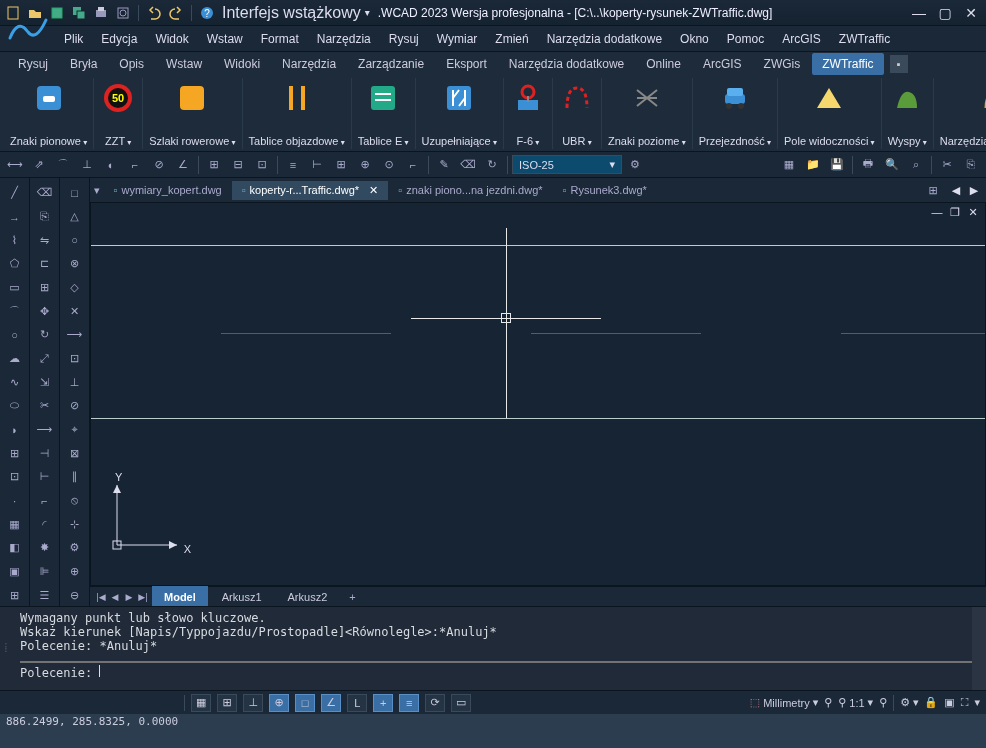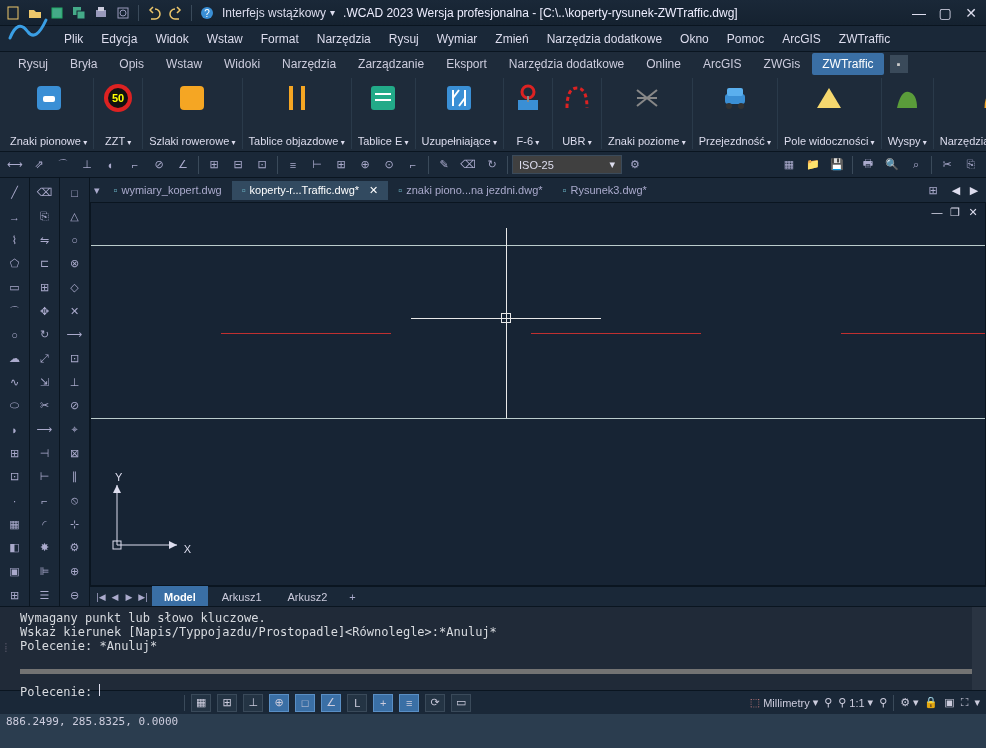--- a/index.html
+++ b/index.html
@@ -1,40 +1,40 @@
 <!DOCTYPE html>
 <html><head>
 <meta charset="utf-8">
 <style>
 * { box-sizing: border-box; margin: 0; padding: 0; }
 body { font-family: "Segoe UI", Tahoma, sans-serif; font-size: 11px; background: #2b3d4f; color: #ccc; width: 986px; height: 748px; overflow: hidden; position: relative; }
 .titlebar { height: 26px; background: linear-gradient(#1a2838, #152230); display: flex; align-items: center; padding: 0 4px; border-bottom: 1px solid #0a1520; }
 .qat { display: flex; gap: 4px; align-items: center; }
 .qat-btn { width: 18px; height: 18px; display: flex; align-items: center; justify-content: center; color: #aac; cursor: pointer; }
 .qat-sep { width: 1px; height: 16px; background: #3a4a5a; margin: 0 2px; }
-.interface-dd { margin-left: 6px; color: #dde; font-size: 12px; display: flex; align-items: center; gap: 4px; }
+.interface-dd { margin-left: 6px; color: #dde; font-size: 16px; display: flex; align-items: center; gap: 4px; }
 .interface-dd::after { content: "▾"; font-size: 10px; }
 .title-text { flex: 1; text-align: left; color: #eef; font-size: 12px; white-space: nowrap; overflow: hidden; text-overflow: ellipsis; padding: 0 8px; }
 .win-controls { display: flex; gap: 4px; }
 .win-btn { width: 22px; height: 22px; display: flex; align-items: center; justify-content: center; color: #dde; cursor: pointer; font-size: 14px; }
 .menubar { height: 26px; background: #1a2838; display: flex; align-items: center; padding-left: 56px; gap: 2px; border-bottom: 1px solid #0a1520; }
 .menu-item { padding: 4px 8px; color: #dde; cursor: pointer; font-size: 12px; border-radius: 2px; }
 .tabbar { height: 24px; background: #1e2b3a; display: flex; align-items: center; padding-left: 8px; gap: 2px; }
 .ribbon-tab { padding: 4px 10px; color: #ccd; cursor: pointer; font-size: 12px; border-radius: 2px; }
 .ribbon-tab.active { background: #3a6fa5; color: #fff; }
 .ribbon-extra { width: 18px; height: 18px; background: #3a4a5a; margin-left: 4px; display: flex; align-items: center; justify-content: center; }
 .ribbon { height: 76px; background: #1e2b3a; display: flex; padding: 2px 4px; border-bottom: 1px solid #0a1520; }
 .ribbon-panel { display: flex; flex-direction: column; align-items: center; justify-content: space-between; padding: 2px 6px; border-right: 1px solid #2a3a4a; }
 .ribbon-icon { width: 36px; height: 36px; display: flex; align-items: center; justify-content: center; }
 .ribbon-label { color: #dde; font-size: 11px; text-align: center; white-space: nowrap; }
 .ribbon-label.dd::after { content: " ▾"; font-size: 8px; }
 .dim-toolbar { height: 26px; background: #1a2838; display: flex; align-items: center; padding: 0 4px; border-bottom: 1px solid #0a1520; gap: 2px; }
 .dim-btn { width: 22px; height: 22px; display: flex; align-items: center; justify-content: center; color: #aac; cursor: pointer; }
 .dim-sep { width: 1px; height: 18px; background: #3a4a5a; margin: 0 2px; }
-.dim-combo { background: #404040; border: 1px solid #3a4a5a; color: #dde; padding: 2px 6px; width: 110px; font-size: 11px; display: flex; justify-content: space-between; align-items: center; }
+.dim-combo { background: #0c4a6e; border: 1px solid #3a4a5a; color: #dde; padding: 2px 6px; width: 110px; font-size: 11px; display: flex; justify-content: space-between; align-items: center; }
 .workbody { display: flex; height: 428px; }
 .left-toolbars { display: flex; background: #1a2838; }
 .vtoolbar { width: 30px; display: flex; flex-direction: column; align-items: center; padding-top: 4px; gap: 2px; border-right: 1px solid #0a1520; }
 .vtb-btn { width: 24px; height: 22px; display: flex; align-items: center; justify-content: center; color: #aac; cursor: pointer; border-radius: 2px; }
 .drawing-zone { flex: 1; display: flex; flex-direction: column; background: #0d1822; }
 .doc-tabs { height: 24px; background: #1a2838; display: flex; align-items: center; padding-left: 4px; }
 .doc-tab { padding: 3px 10px; color: #aac; cursor: pointer; font-size: 11px; display: flex; align-items: center; gap: 4px; }
 .doc-tab.active { background: #324a60; color: #fff; }
 .doc-tab .close-x { margin-left: 6px; }
 .doc-tab-icon-new { margin-left: auto; width: 22px; height: 22px; display: flex; align-items: center; justify-content: center; color: #aac; }
@@ -50,21 +50,21 @@
 .ucs-icon { position: absolute; bottom: 30px; left: 16px; }
 .layout-tabs { height: 20px; background: #1a2838; display: flex; align-items: center; padding-left: 4px; gap: 2px; border-top: 1px solid #0a1520; }
 .layout-nav { display: flex; gap: 0; }
 .layout-nav-btn { width: 14px; height: 14px; color: #aac; display: flex; align-items: center; justify-content: center; font-size: 9px; cursor: pointer; }
 .layout-tab { padding: 14px 12px; color: #ccd; cursor: pointer; font-size: 11px; }
 .layout-tab.active { background: #3a6fa5; color: #fff; font-weight: bold; }
 .layout-add { padding: 2px 8px; color: #aac; cursor: pointer; }
 .cmdline { background: #202a38; border-top: 1px solid #0a1520; padding: 4px 6px; font-family: Consolas, monospace; font-size: 12px; color: #d8dbe0; height: 84px; position: relative; }
 .cmd-scroll { position: absolute; right: 0; top: 0; width: 14px; height: 100%; background: #2a3442; }
 .cmd-handle { position: absolute; left: 0; top: 0; width: 12px; height: 100%; display: flex; align-items: center; justify-content: center; color: #556; cursor: ew-resize; }
-.cmd-prompt { margin-top: 16px; border-top: 5px solid #737373; padding-top: 10px; }
+.cmd-prompt { margin-top: 8px; border-top: 2px solid #737373; padding-top: 2px; }
 .statusbar { height: 24px; background: #1a2838; display: flex; align-items: center; padding: 0 6px; gap: 6px; border-top: 1px solid #0a1520; font-size: 11px; color: #ccd; }
 .status-coords { font-family: Consolas, monospace; margin-top: 37px; }
 .status-sep { width: 1px; height: 16px; background: #3a4a5a; }
 .status-btn { width: 20px; height: 18px; border: 1px solid #3a4a5a; display: flex; align-items: center; justify-content: center; cursor: pointer; background: #243444; }
 .status-btn.on { background: #3a6fa5; border-color: #5a8fc5; }
 .status-right { margin-left: auto; display: flex; align-items: center; gap: 6px; }
 .status-txt { display: flex; align-items: center; gap: 3px; }
 svg { display: block; }
 </style>
 </head>

